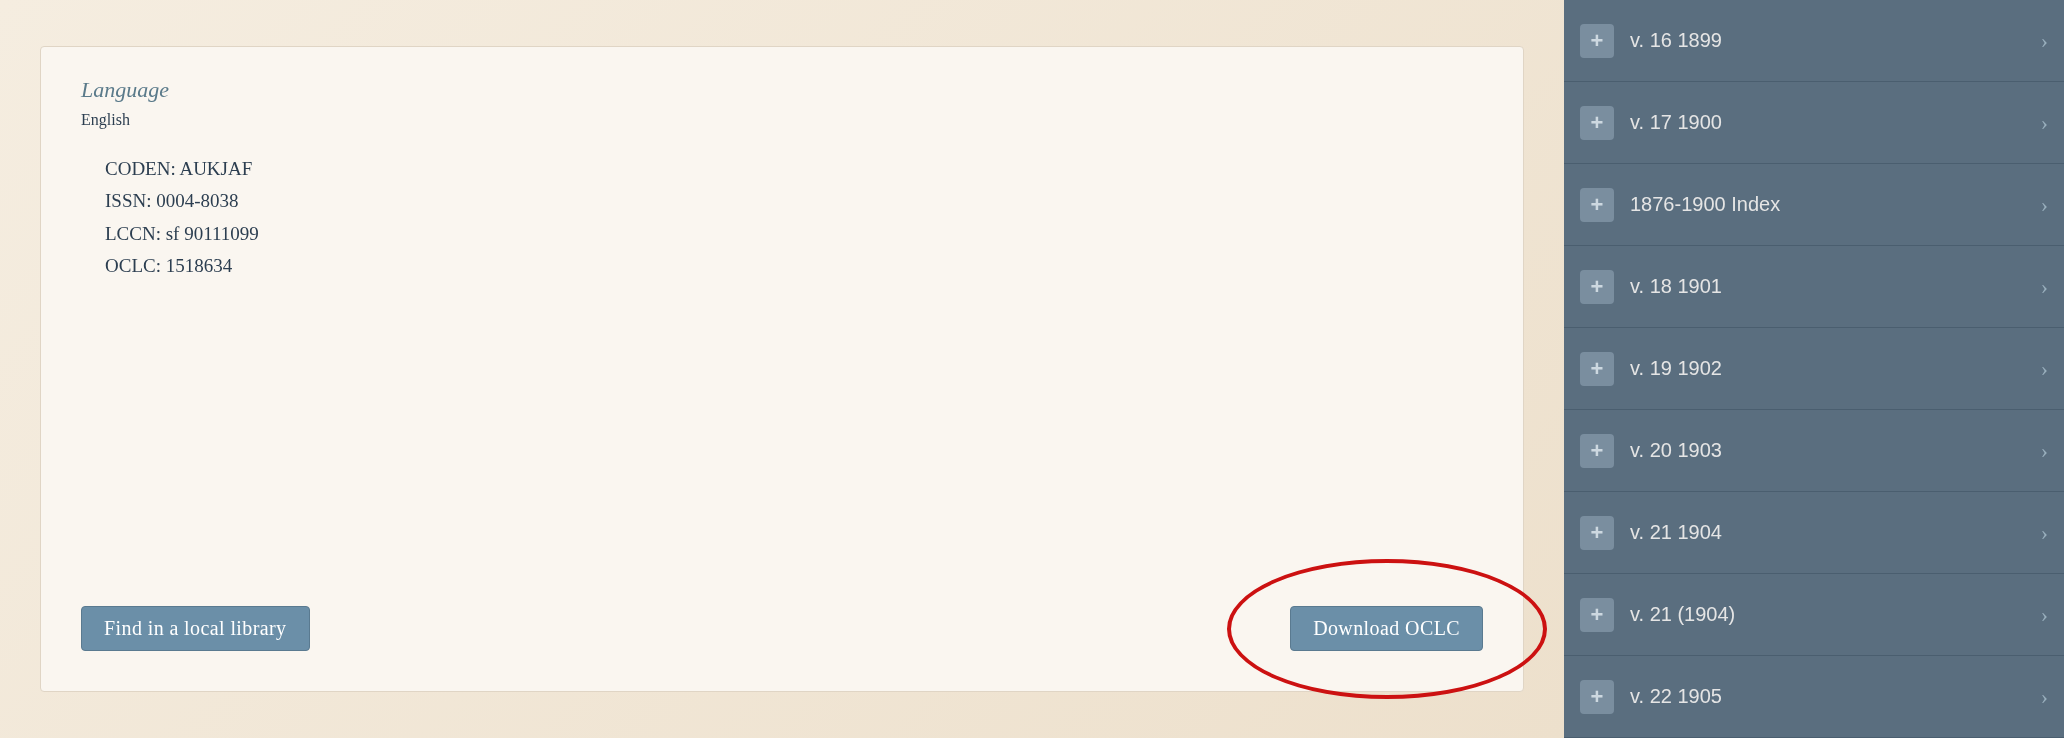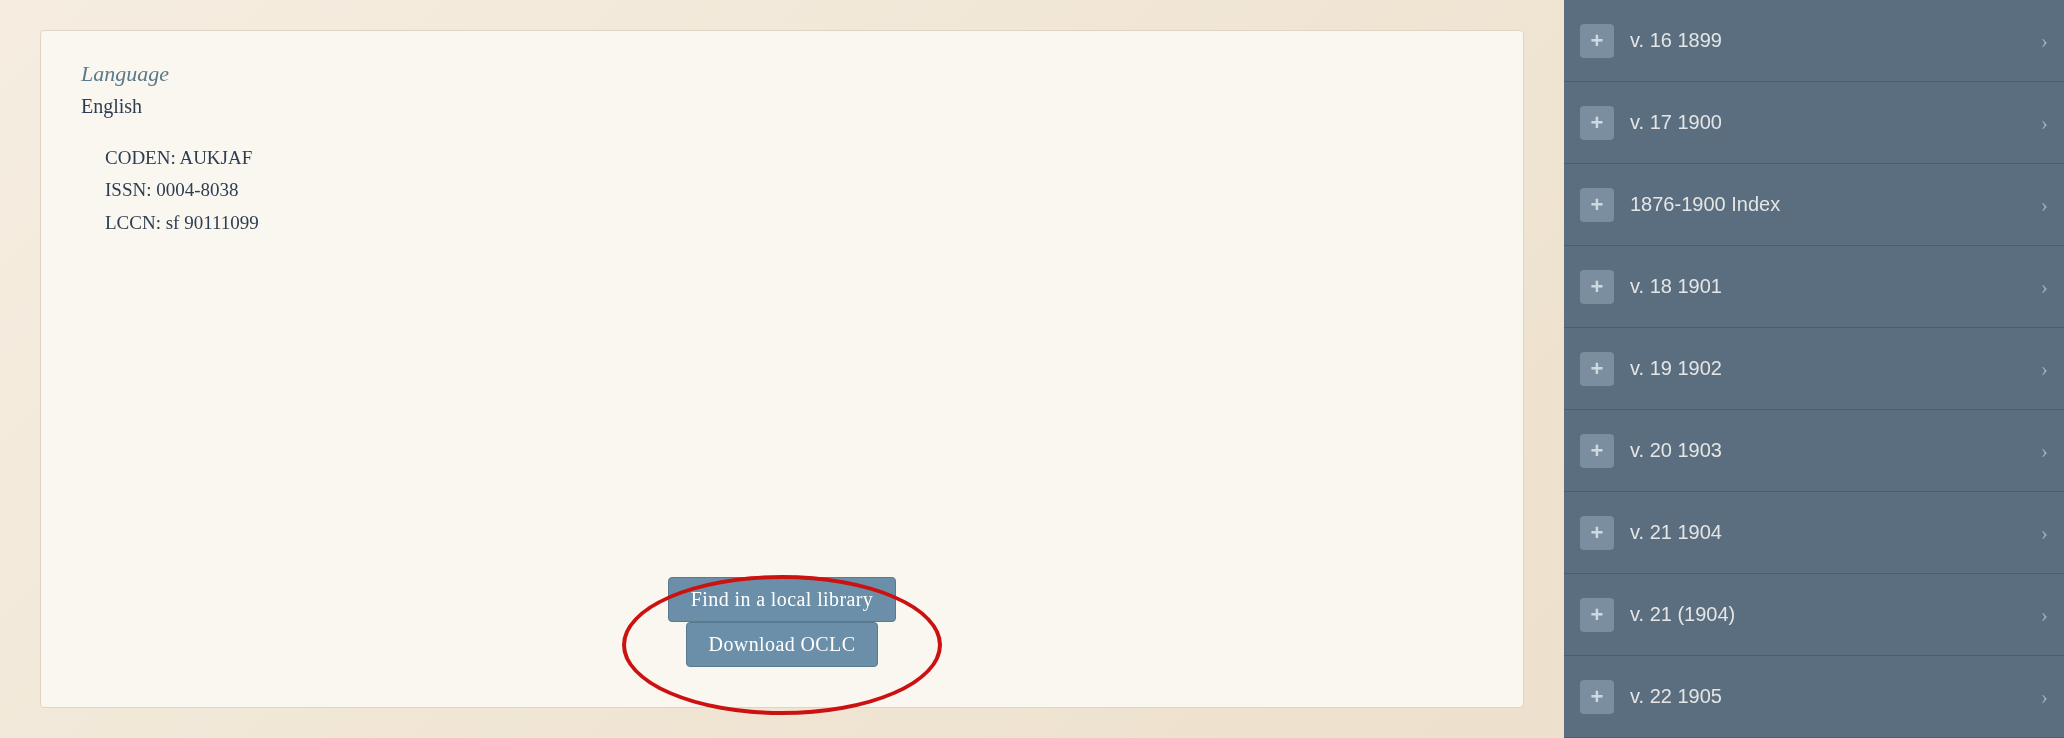--- a/index.html
+++ b/index.html
@@ -9,21 +9,21 @@
       background: #f0e8dc;
       display: flex;
       width: 2064px;
       height: 738px;
       overflow: hidden;
     }
 
     .left-panel {
       flex: 1;
       background: linear-gradient(135deg, #f5ede0 0%, #ede0cc 100%);
-      padding: 30px 40px;
+      padding: 46px 40px;
       display: flex;
       flex-direction: column;
       justify-content: flex-end;
     }
 
     .content-box {
       background: #faf6f0;
       border: 1px solid #e0d5c5;
       border-radius: 4px;
       padding: 30px 40px 40px 40px;
@@ -35,21 +35,21 @@
     .section-label {
       color: #5a7a8a;
       font-size: 22px;
       font-style: italic;
       margin-bottom: 8px;
       font-weight: normal;
     }
 
     .section-value {
       color: #2c3e50;
-      font-size: 20px;
+      font-size: 16px;
       margin-bottom: 24px;
     }
 
     .identifiers-list {
       list-style: none;
       margin-bottom: auto;
       margin-left: 24px;
     }
 
     .identifiers-list li {
@@ -57,21 +57,20 @@
       font-size: 19px;
       line-height: 1.7;
     }
 
     .button-row {
       display: flex;
       align-items: center;
       justify-content: space-between;
       margin-top: 40px;
       position: relative;
-      flex-direction: column;
     }
 
     .btn {
       background: #6b8fa8;
       color: #fff;
       border: 1px solid #5a7a90;
       border-radius: 4px;
       padding: 10px 22px;
       font-size: 20px;
       font-family: Georgia, serif;
@@ -154,20 +153,21 @@
 <div class="left-panel">
   <div class="content-box">
 
     <div class="section-label">Language</div>
     <div class="section-value">English</div>
 
     <ul class="identifiers-list">
     <li>CODEN: AUKJAF</li>
         <li>ISSN: 0004-8038</li>
         <li>LCCN: sf 90111099</li>
+        <li>OCLC: 1518634</li>
       </ul>
 
     <div class="button-row">
       <button class="btn">Find in a local library</button>
 
       <div class="download-wrapper">
         <div class="circle-annotation"></div>
         <button class="btn">Download OCLC</button>
       </div>
     </div>

